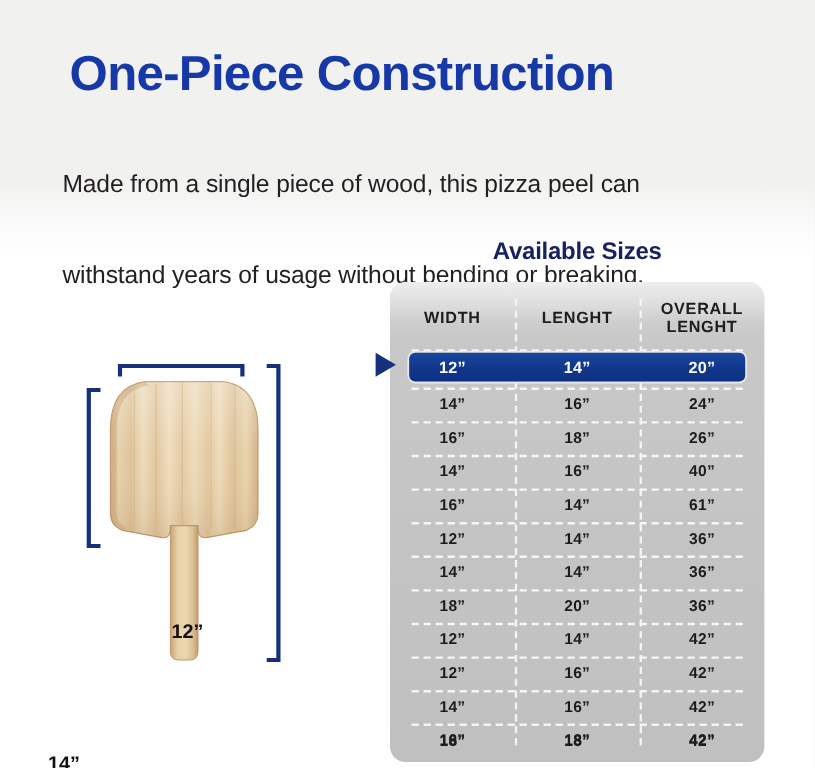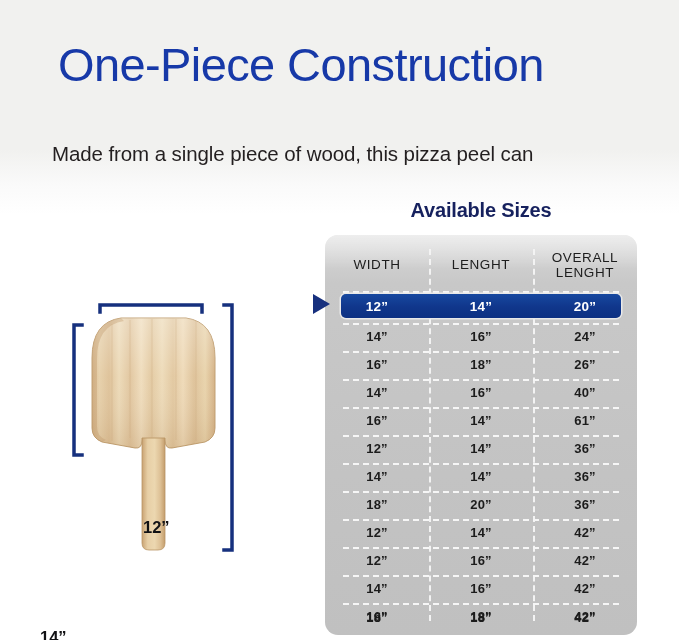--- a/index.html
+++ b/index.html
@@ -14,21 +14,21 @@
     position:absolute;inset:0;
     background:linear-gradient(to bottom,#f1f1ef 0px,#f1f1ef 150px,#fafafa 185px,#ffffff 215px,#ffffff 640px);
   }
 
   
   .header{
     position:absolute;left:0;top:0;width:679px;
   }
   .headline{
     position:absolute;left:58px;top:40px;width:600px;
-    font-size:47px;font-weight:normal;letter-spacing:-0.6px;
+    font-size:41px;font-weight:bold;letter-spacing:-0.6px;
     color:#1739a8;line-height:1.05;white-space:nowrap;
   }
   .subline{
     position:absolute;left:52px;top:92px;width:600px;
     font-size:20.5px;color:#231f20;line-height:1.42;
     letter-spacing:-0.1px;
   }
   .subline span{display:block;margin-top:47px;}
 
   
@@ -73,21 +73,21 @@
   }
   .cell{
     flex:1 1 33.333%;text-align:center;
     font-size:13px;color:#1c1c1c;font-weight:bold;
     letter-spacing:0.2px;position:relative;z-index:3;
   }
 
   
   .row.head{top:8px;height:44px;}
   .row.head .cell{
-    font-size:13.5px;font-weight:normal;color:#1d1d1d;
+    font-size:13.5px;font-weight:bold;color:#1d1d1d;
     letter-spacing:0.6px;line-height:1.12;
   }
 
   
   .vsep{
     position:absolute;top:14px;height:372px;width:0;
     border-left:2px dashed #f3f3f3;z-index:1;
   }
   .vsep.a{left:104px;}
   .vsep.b{left:208px;}
@@ -121,20 +121,21 @@
 </style>
 </head>
 <body>
 
 <div id="page">
 
   <div class="header">
     <div class="headline">One-Piece Construction</div>
     <div class="subline">
       <span>Made from a single piece of wood, this pizza peel can</span>
+      <span>withstand years of usage without bending or breaking.</span>
     </div>
   </div>
 
   <div class="peel-area">
     <svg class="peel-svg" width="320" height="390" viewBox="0 0 320 390">
       <defs>
         <linearGradient id="woodGrain" x1="0" y1="0" x2="1" y2="0">
           <stop offset="0%" stop-color="#d9b98c"></stop>
           <stop offset="6%" stop-color="#e6cfa8"></stop>
           <stop offset="14%" stop-color="#ddc096"></stop>

